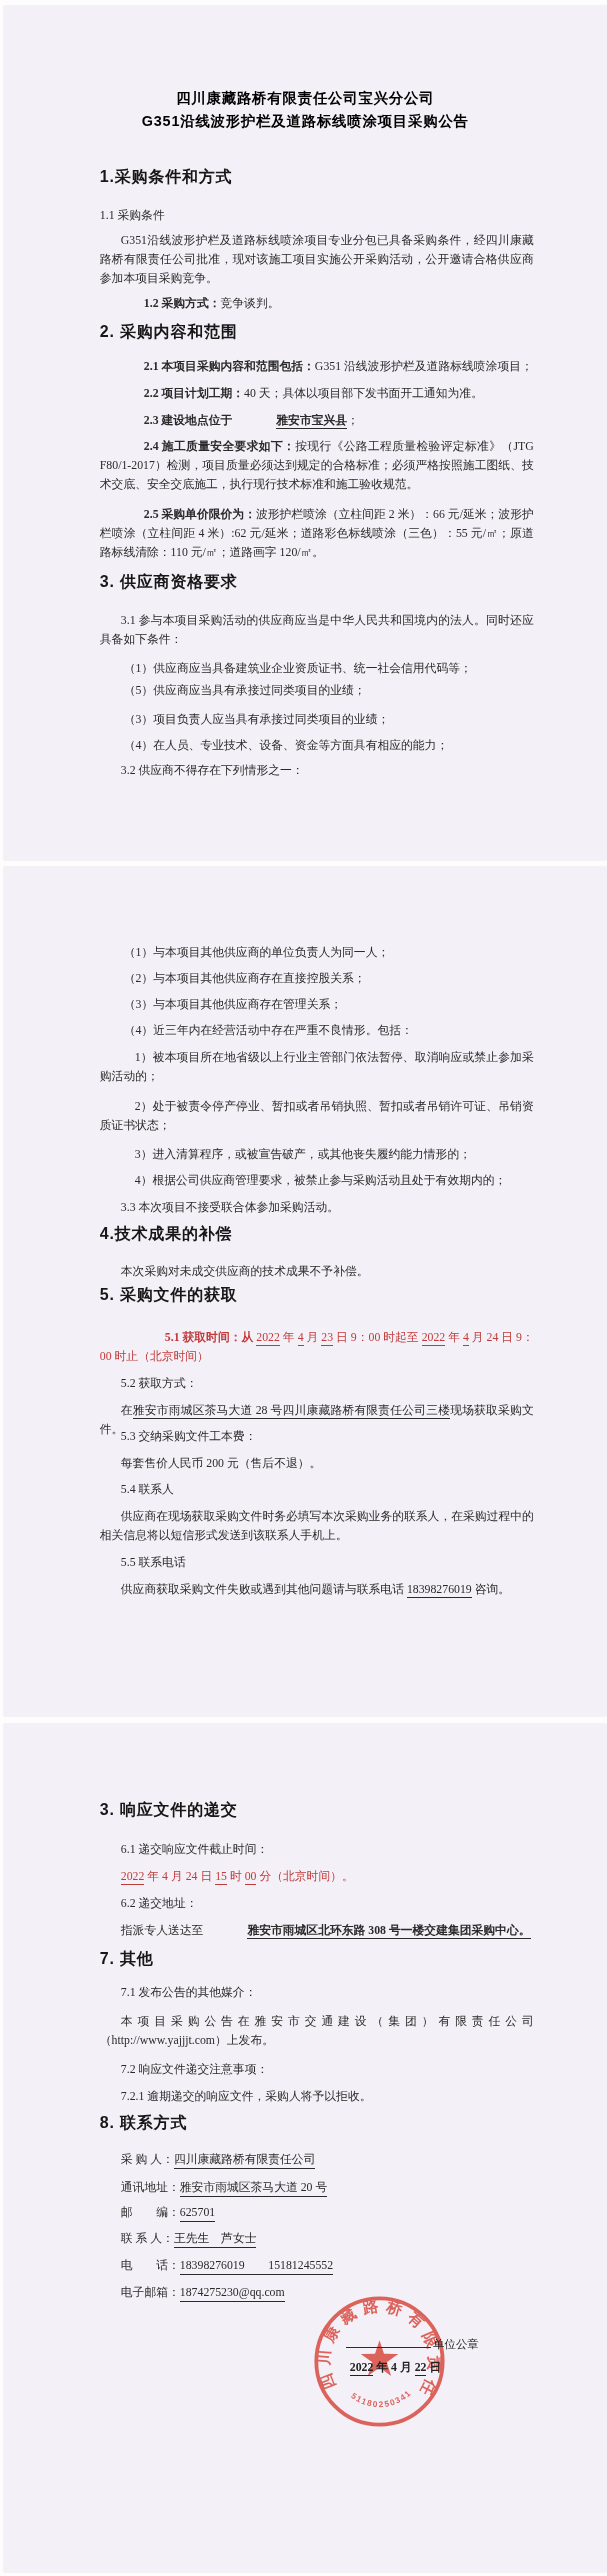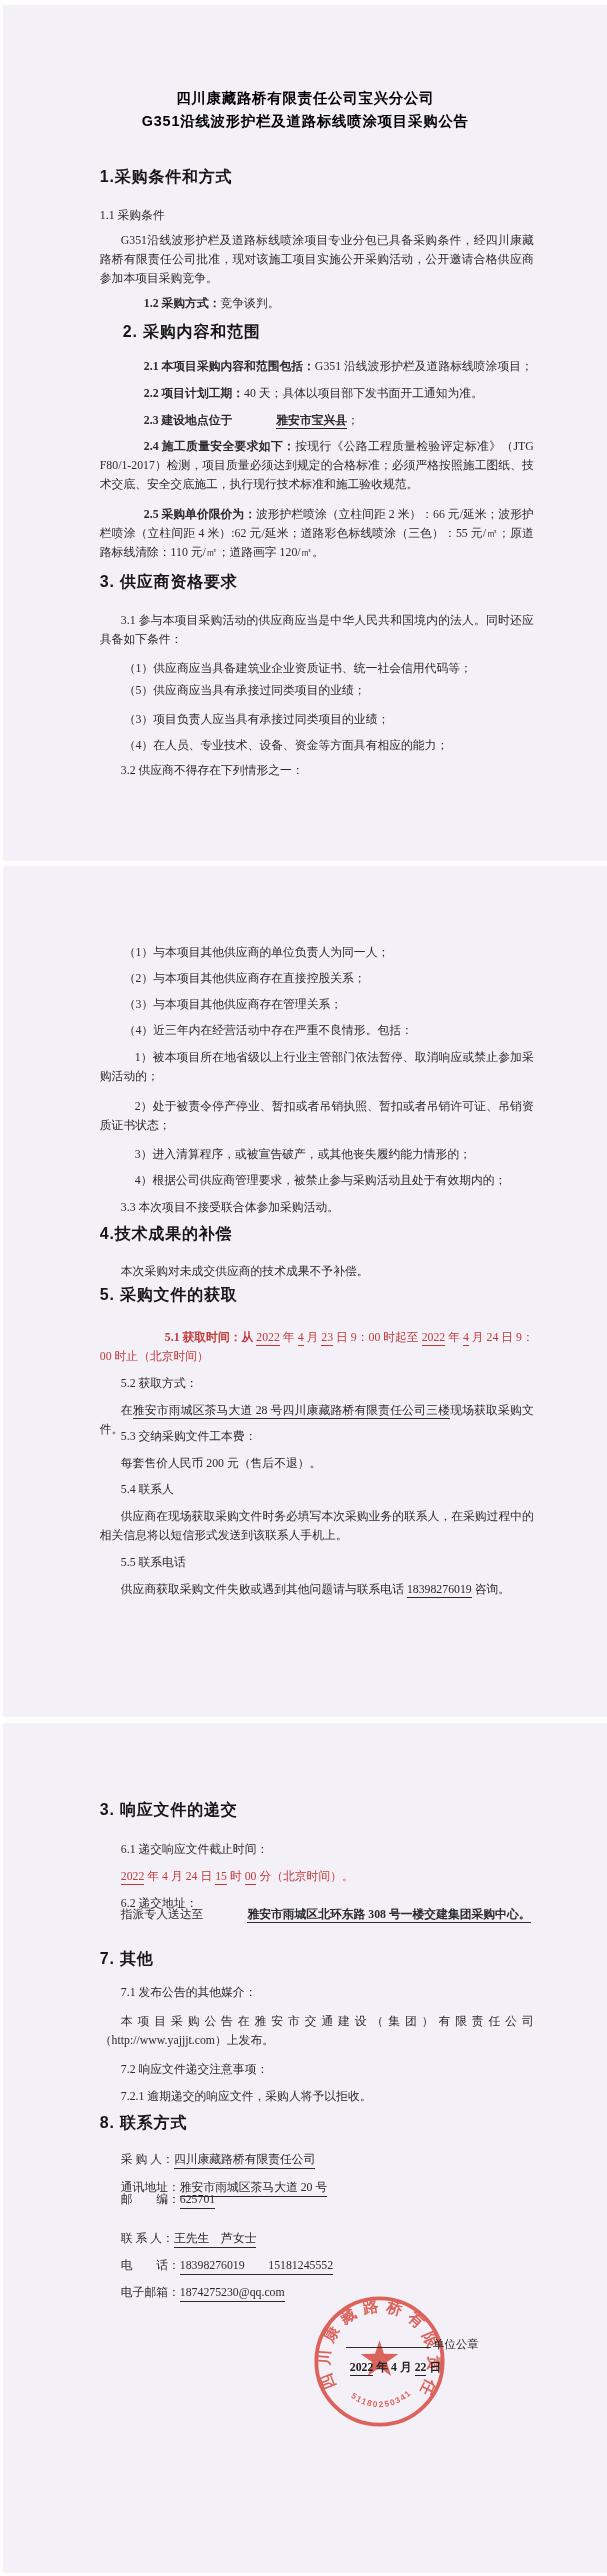--- a/index.html
+++ b/index.html
@@ -47,21 +47,21 @@
 
 <div class="page" style="top:6px;height:854px;">
   <div class="blk ctr title" style="top:83px;">四川康藏路桥有限责任公司宝兴分公司</div>
   <div class="blk ctr title" style="top:106px;">G351沿线波形护栏及道路标线喷涂项目采购公告</div>
 
   <div class="blk h" style="top:161px;">1.采购条件和方式</div>
   <div class="blk" style="top:200px;">1.1  采购条件</div>
   <div class="blk ind" style="top:225px;">G351沿线波形护栏及道路标线喷涂项目专业分包已具备采购条件，经四川康藏路桥有限责任公司批准，现对该施工项目实施公开采购活动，公开邀请合格供应商参加本项目采购竞争。</div>
   <div class="blk" style="top:288px;"><span class="lbl">1.2 采购方式：</span><span>竞争谈判。</span></div>
 
-  <div class="blk h" style="top:316px;margin-left:23px;">2. 采购内容和范围</div>
+  <div class="blk h" style="top:316px;">2. 采购内容和范围</div>
   <div class="blk" style="top:351px;"><span class="lbl">2.1 本项目采购内容和范围包括：</span><span>G351 沿线波形护栏及道路标线喷涂项目；</span></div>
   <div class="blk" style="top:378px;"><span class="lbl">2.2 项目计划工期：</span><span>40 天；具体以项目部下发书面开工通知为准。</span></div>
   <div class="blk" style="top:405px;"><span class="lbl">2.3 建设地点位于</span><span class="u lbl">雅安市宝兴县</span><span>；</span></div>
   <div class="blk" style="top:431px;"><span class="lbl">2.4 施工质量安全要求如下：</span><span>按现行《公路工程质量检验评定标准》（JTG F80/1-2017）检测，项目质量必须达到规定的合格标准；必须严格按照施工图纸、技术交底、安全交底施工，执行现行技术标准和施工验收规范。</span></div>
   <div class="blk" style="top:499px;"><span class="lbl">2.5 采购单价限价为：</span><span>波形护栏喷涂（立柱间距 2 米）：66 元/延米；波形护栏喷涂（立柱间距 4 米）:62 元/延米；道路彩色标线喷涂（三色）：55 元/㎡；原道路标线清除：110 元/㎡；道路画字 120/㎡。</span></div>
 
   <div class="blk h" style="top:566px;">3.  供应商资格要求</div>
   <div class="blk ind" style="top:605px;">3.1 参与本项目采购活动的供应商应当是中华人民共和国境内的法人。同时还应具备如下条件：</div>
   <div class="blk i2" style="top:653px;">（1）供应商应当具备建筑业企业资质证书、统一社会信用代码等；</div>
   <div class="blk i2" style="top:675px;">（5）供应商应当具有承接过同类项目的业绩；</div>
@@ -94,32 +94,32 @@
   <div class="blk ind" style="top:640px;">供应商在现场获取采购文件时务必填写本次采购业务的联系人，在采购过程中的相关信息将以短信形式发送到该联系人手机上。</div>
   <div class="blk ind" style="top:686px;">5.5 联系电话</div>
   <div class="blk ind" style="top:713px;"><span>供应商获取采购文件失败或遇到其他问题请与联系电话 </span><span class="u">18398276019</span><span> 咨询。</span></div>
 </div>
 
 <div class="page" style="top:1724px;height:848px;">
   <div class="blk h" style="top:76px;">3.  响应文件的递交</div>
   <div class="blk ind" style="top:116px;">6.1 递交响应文件截止时间：</div>
   <div class="blk ind red" style="top:143px;"><span class="u">2022</span><span> 年 4 月 24 日 </span><span class="u">15</span><span> 时 </span><span class="u">00</span><span> 分（北京时间）。</span></div>
   <div class="blk ind" style="top:170px;">6.2 递交地址：</div>
-  <div class="blk ind" style="top:181px;"><span>指派专人送达至</span><span class="u lbl">雅安市雨城区北环东路 308 号一楼交建集团采购中心。</span></div>
+  <div class="blk ind" style="top:197px;"><span>指派专人送达至</span><span class="u lbl">雅安市雨城区北环东路 308 号一楼交建集团采购中心。</span></div>
 
   <div class="blk h" style="top:225px;">7.  其他</div>
   <div class="blk ind" style="top:259px;">7.1 发布公告的其他媒介：</div>
   <div class="blk ind" style="top:288px;">本项目采购公告在雅安市交通建设（集团）有限责任公司（http://www.yajjjt.com）上发布。</div>
   <div class="blk ind" style="top:336px;">7.2 响应文件递交注意事项：</div>
   <div class="blk ind" style="top:363px;">7.2.1 逾期递交的响应文件，采购人将予以拒收。</div>
 
   <div class="blk h" style="top:389px;">8.  联系方式</div>
   <div class="blk ind contact" style="top:426px;"><span>采 购 人：</span><span class="u">四川康藏路桥有限责任公司</span></div>
   <div class="blk ind contact" style="top:454px;"><span>通讯地址：</span><span class="u">雅安市雨城区茶马大道 20 号</span></div>
-  <div class="blk ind contact" style="top:466px;"><span>邮　　编：</span><span class="u">625701</span></div>
+  <div class="blk ind contact" style="top:479px;"><span>邮　　编：</span><span class="u">625701</span></div>
   <div class="blk ind contact" style="top:505px;"><span>联 系 人：</span><span class="u">王先生　芦女士</span></div>
   <div class="blk ind contact" style="top:532px;"><span>电　　话：</span><span class="u">18398276019　　15181245552</span></div>
   <div class="blk ind contact" style="top:559px;"><span>电子邮箱：</span><span class="u">1874275230@qq.com</span></div>
 
   <svg id="stamp" style="left:307px;top:569px;" width="137" height="137" viewBox="0 0 180 180">
     <defs>
       <path id="arcTop" d="M 32.84,123 A 66 66 0 1 1 147.16,123"></path>
       <path id="arcBottom" d="M 47.6,132.4 A 60 60 0 0 0 132.4,132.4"></path>
     </defs>
     <circle cx="90" cy="90" r="83" fill="none" stroke="#d8453a" stroke-width="5"></circle>

